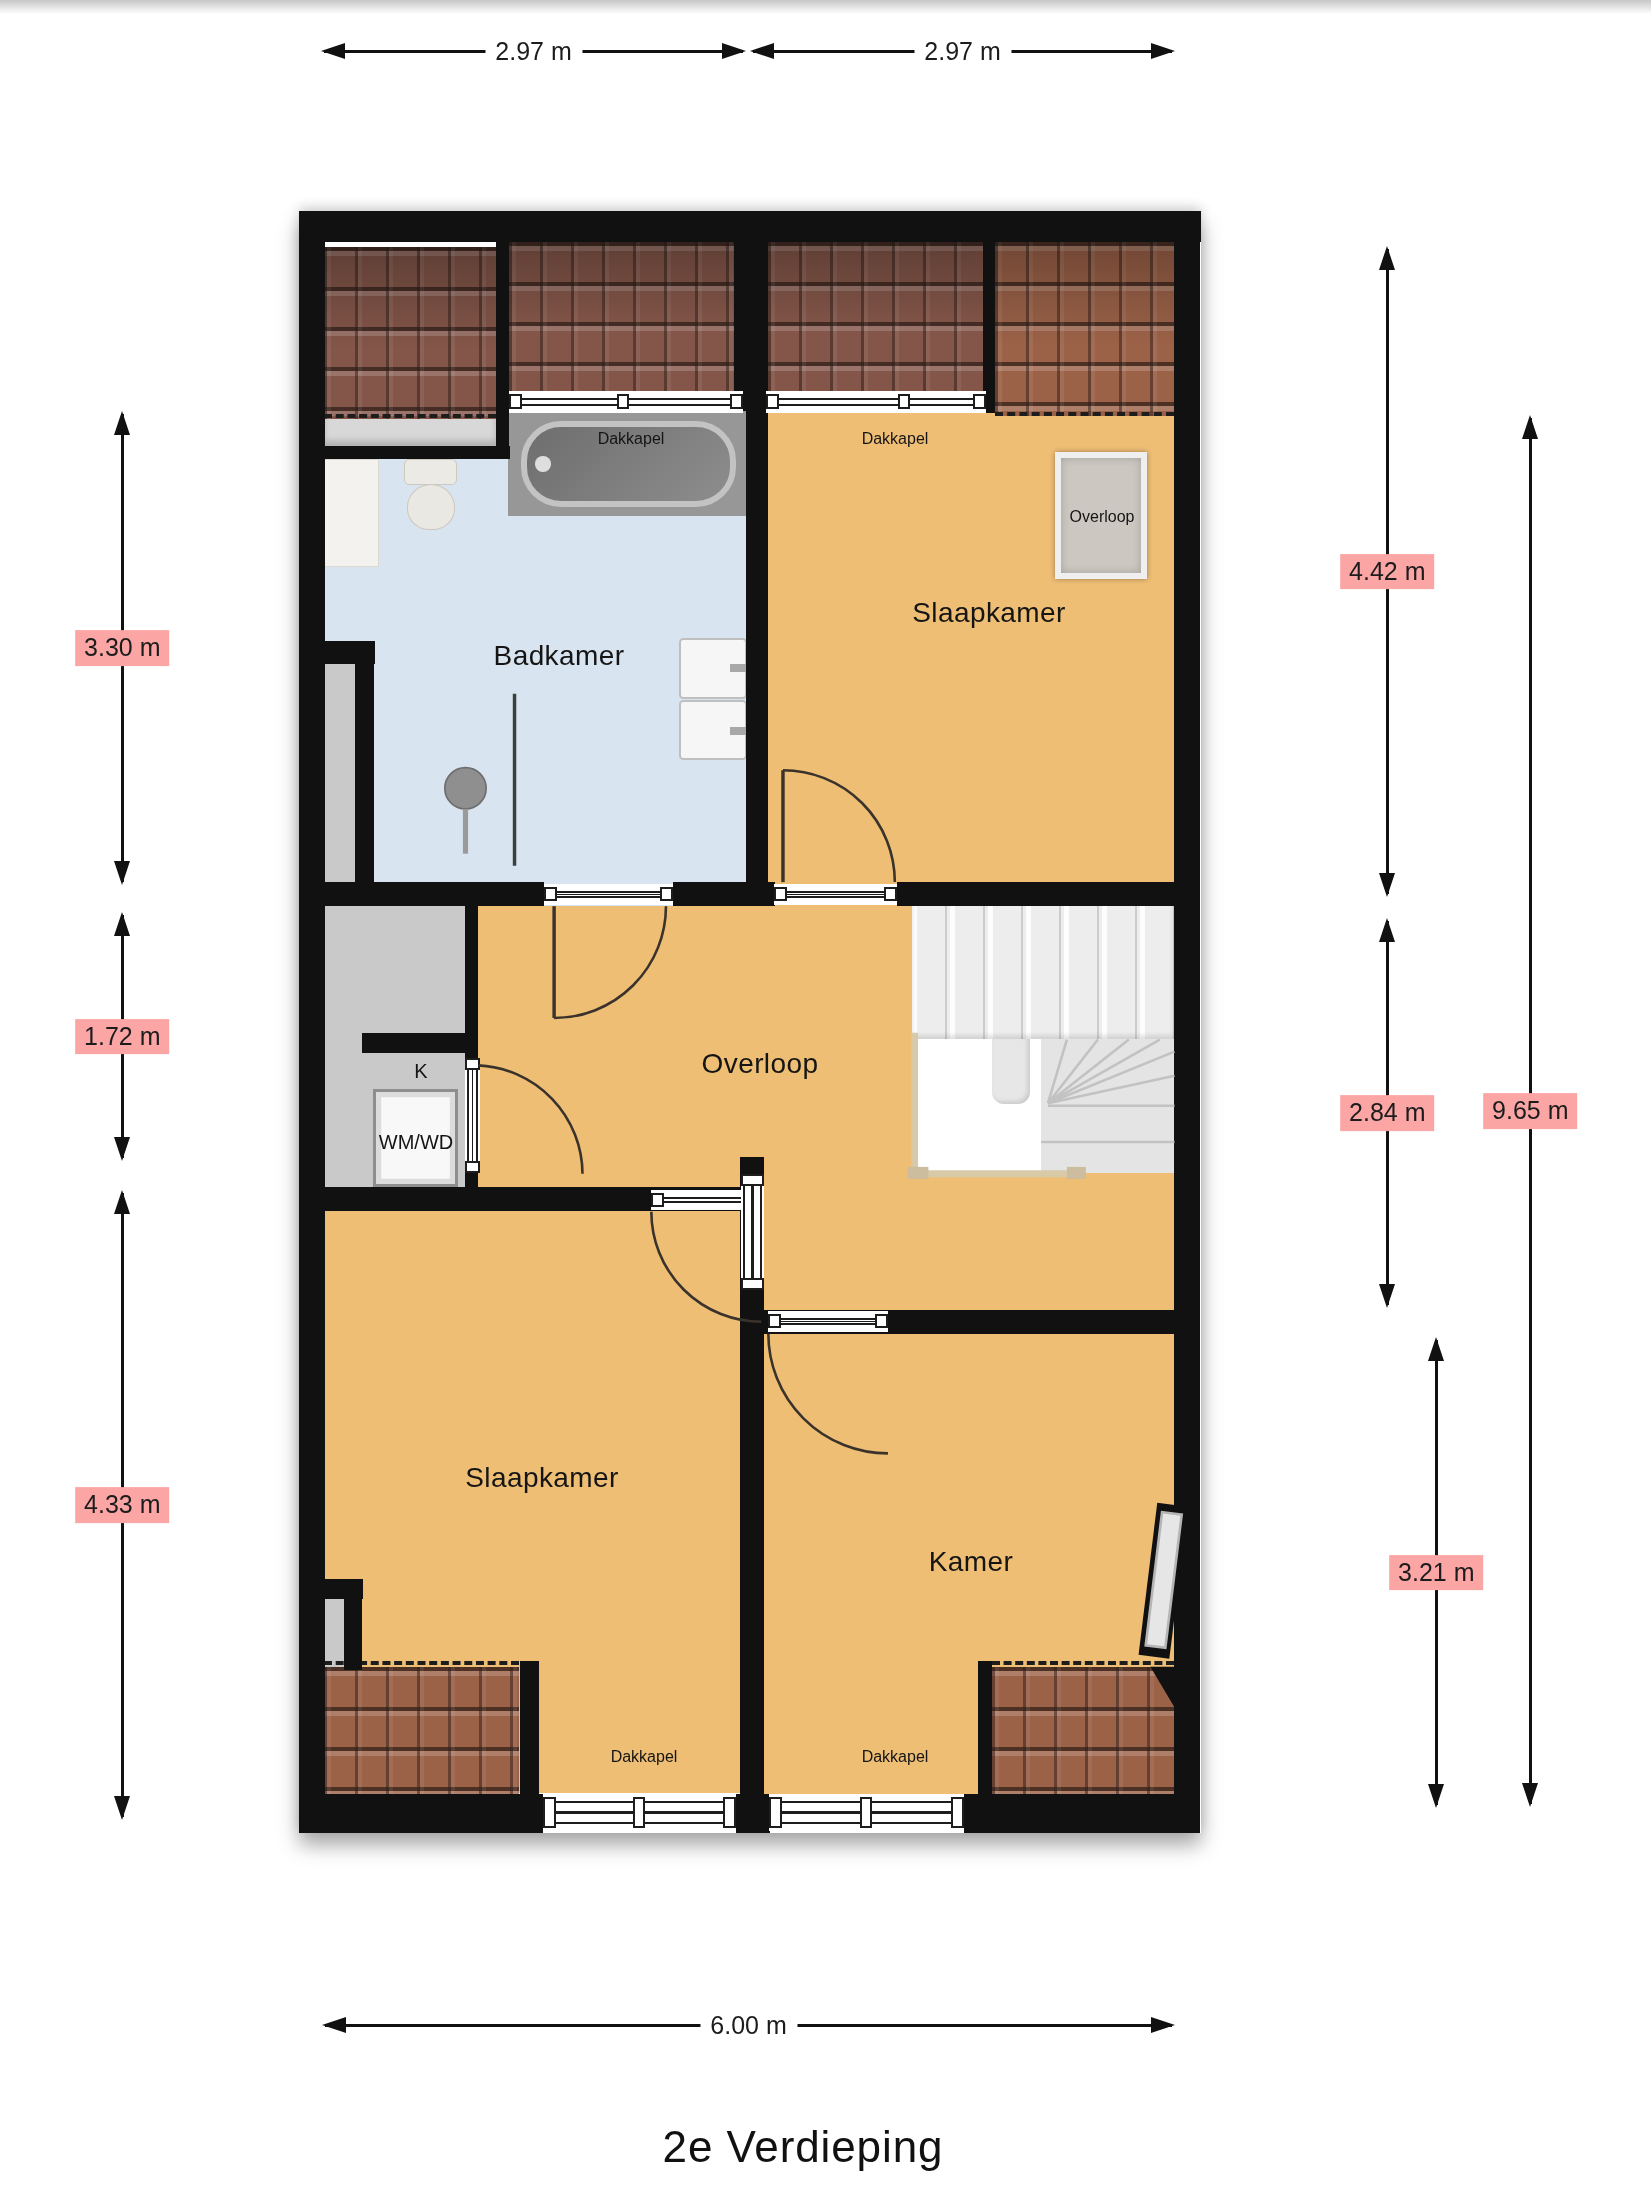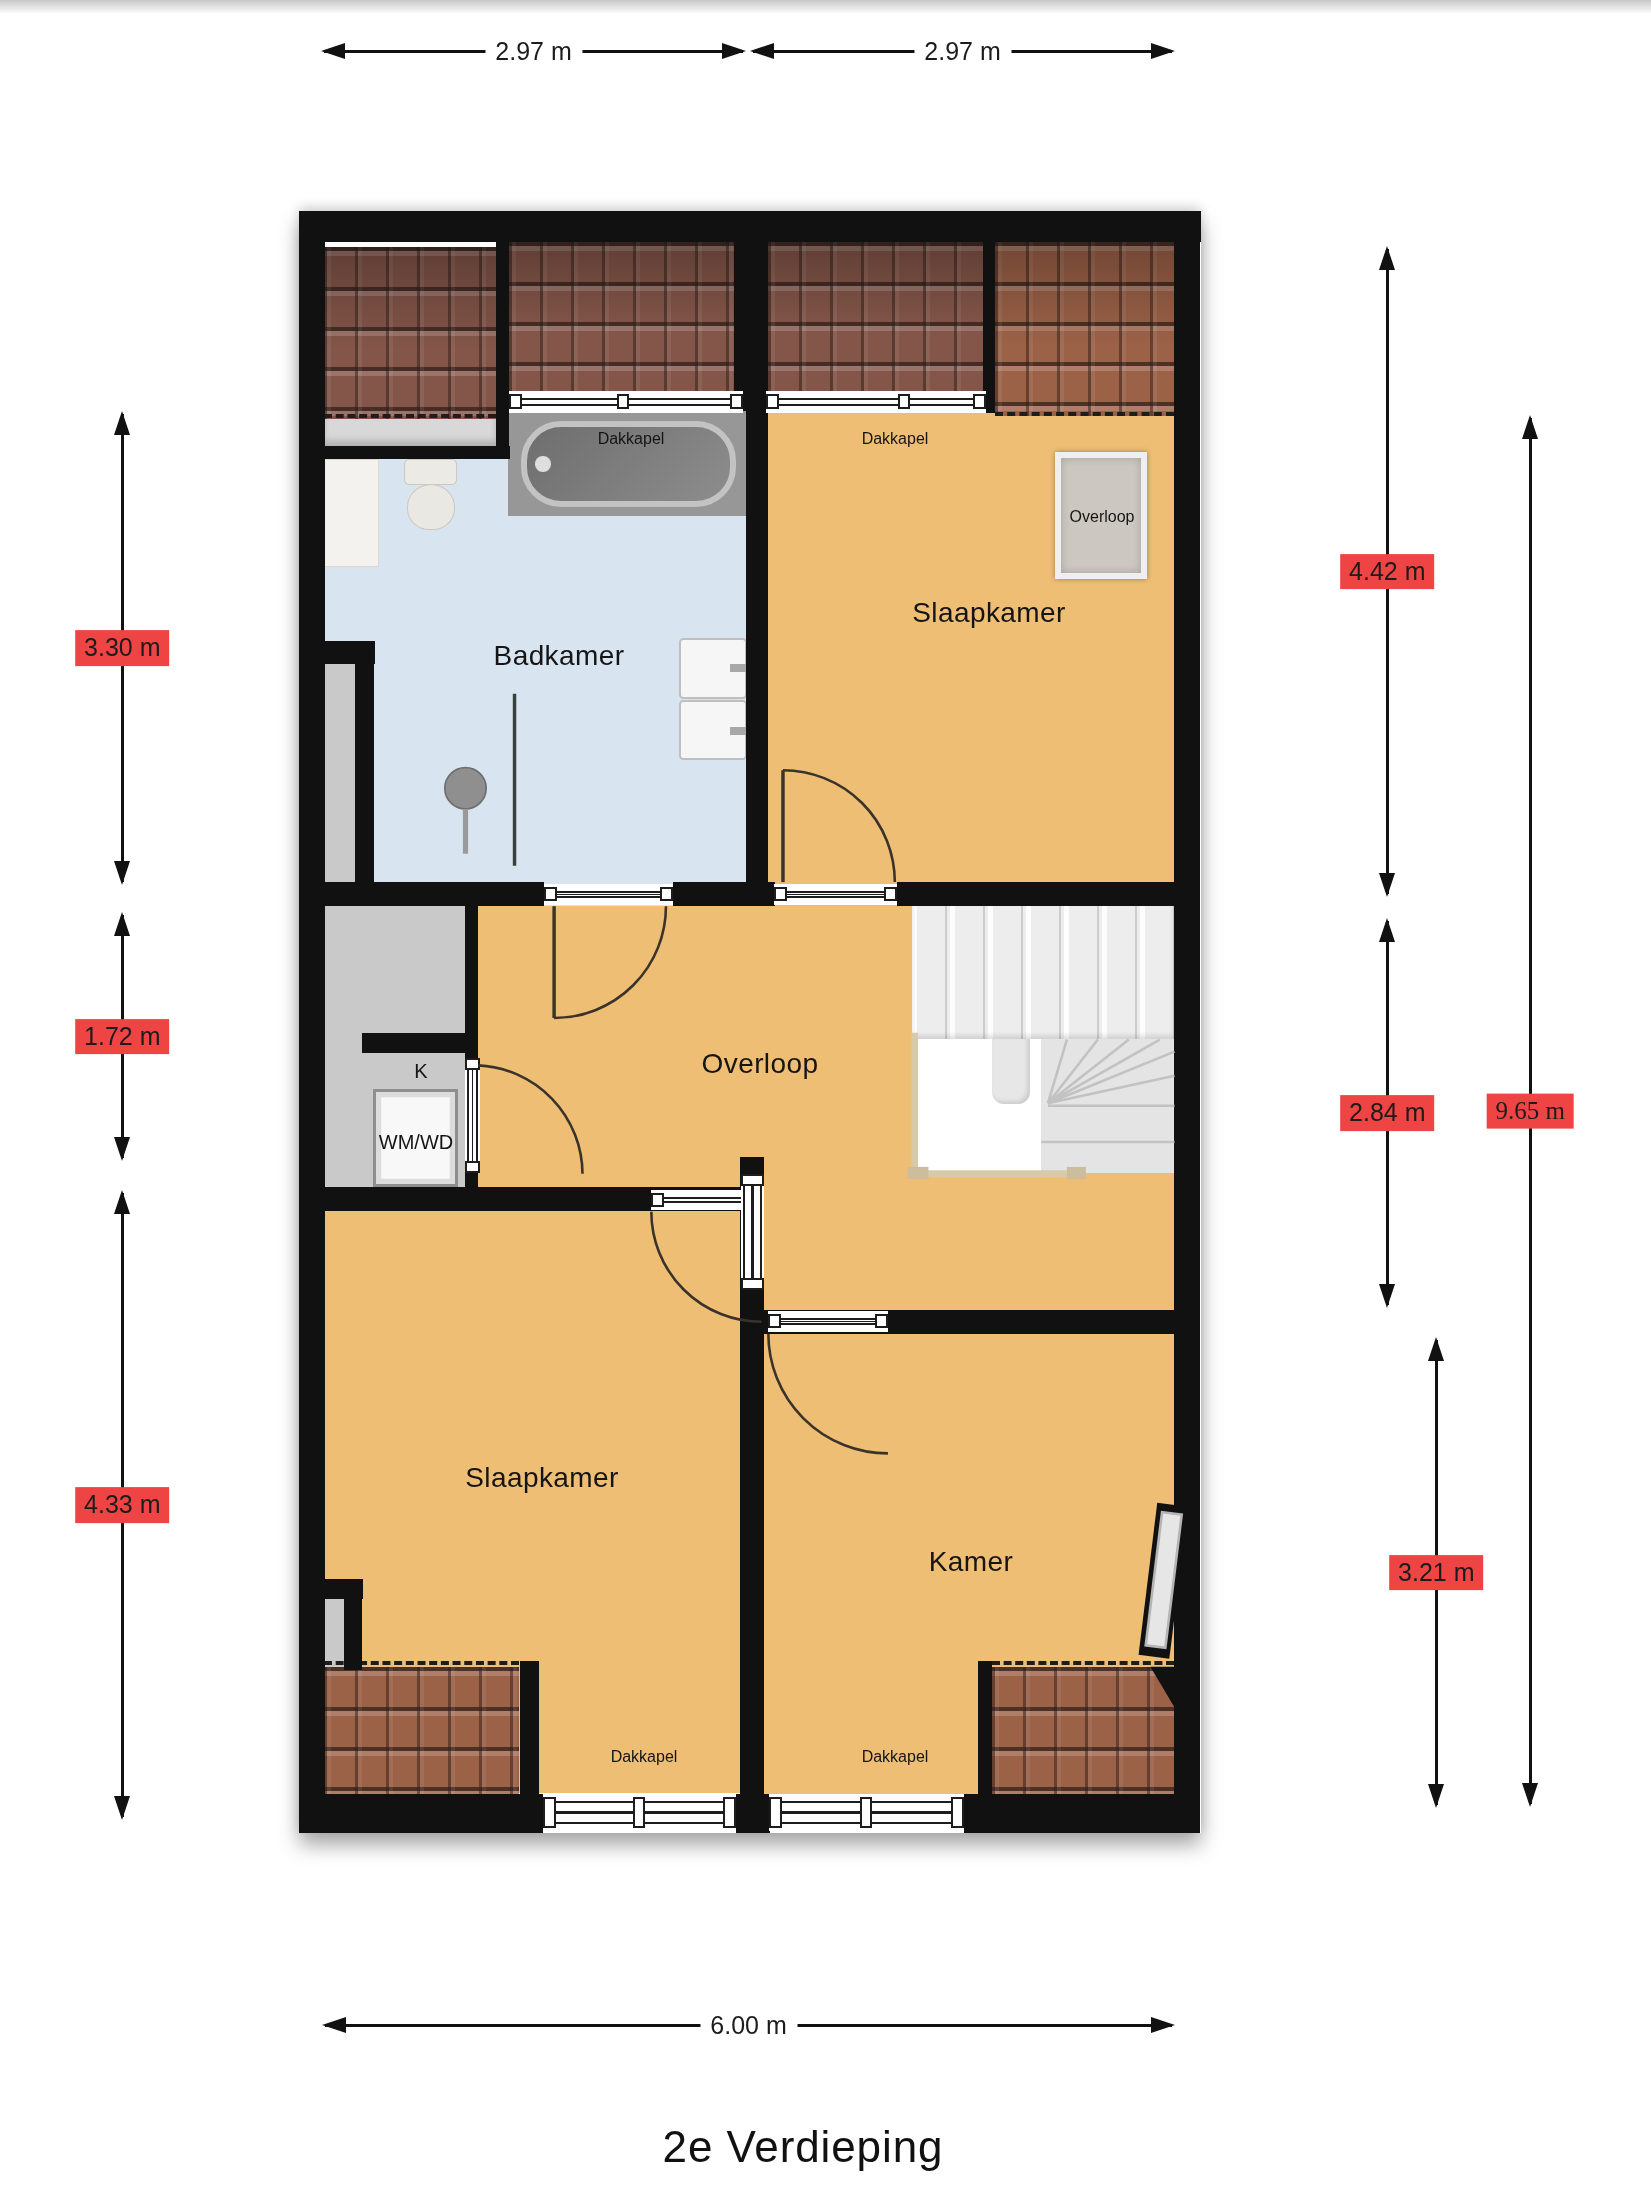--- a/index.html
+++ b/index.html
@@ -62,21 +62,21 @@
   .dimv{position:absolute;width:2.6px;background:#111;z-index:9;}
   .dimv::before{content:"";position:absolute;left:50%;transform:translateX(-50%);top:-2.6px;width:0;height:0;
     border-left:8.6px solid transparent;border-right:8.6px solid transparent;border-bottom:24px solid #111;}
   .dimv::after{content:"";position:absolute;left:50%;transform:translateX(-50%);bottom:-2.6px;width:0;height:0;
     border-left:8.6px solid transparent;border-right:8.6px solid transparent;border-top:24px solid #111;}
   .dimh{position:absolute;height:2.6px;background:#111;z-index:9;}
   .dimh::before{content:"";position:absolute;top:50%;transform:translateY(-50%);left:-2.6px;width:0;height:0;
     border-top:8.6px solid transparent;border-bottom:8.6px solid transparent;border-right:24px solid #111;}
   .dimh::after{content:"";position:absolute;top:50%;transform:translateY(-50%);right:-2.6px;width:0;height:0;
     border-top:8.6px solid transparent;border-bottom:8.6px solid transparent;border-left:24px solid #111;}
-  .dimv .lbl{position:absolute;left:50%;top:50%;transform:translate(-50%,-50%);background:#ef4444;
+  .dimv .lbl{position:absolute;left:50%;top:50%;transform:translate(-50%,-50%);background:#fca5a5;
     padding:3.4px 8.6px;font-size:25px;white-space:nowrap;}
   .dimh .lbl{position:absolute;left:50%;top:50%;transform:translate(-50%,-50%);background:#fff;
     padding:3.4px 10.3px;font-size:25px;white-space:nowrap;}
   svg.overlay{position:absolute;left:0;top:0;z-index:7;}
   .topshade{position:absolute;left:0;top:0;width:1652px;height:13.8px;
     background:linear-gradient(to bottom,rgba(0,0,0,.22),rgba(0,0,0,0));z-index:10;}
   .bshadow{position:absolute;z-index:0;box-shadow:0 12px 19px rgba(0,0,0,.35),0 -5.2px 10.3px rgba(0,0,0,.15);}
 </style>
 </head>
 <body>
@@ -296,21 +296,21 @@
 
   <div class="dimv" style="left:1386px;top:249px;height:645px;">
     <span class="lbl">4.42 m</span>
   </div>
   <div class="dimv" style="left:1386px;top:921px;height:384px;">
     <span class="lbl">2.84 m</span>
   </div>
   <div class="dimv" style="left:1435px;top:1340px;height:465px;">
     <span class="lbl">3.21 m</span>
   </div>
-  <div class="dimv" style="left:1529px;top:418px;height:1386px;font-family:Liberation Serif, serif;">
+  <div class="dimv" style="left:1529px;top:418px;height:1386px;">
     <span class="lbl">9.65 m</span>
   </div>
 
   <div class="dimh" style="left:325px;top:2024px;width:847px;text-align:right;">
     <span class="lbl">6.00 m</span>
   </div>
 </div>
 
 
 </body></html>

